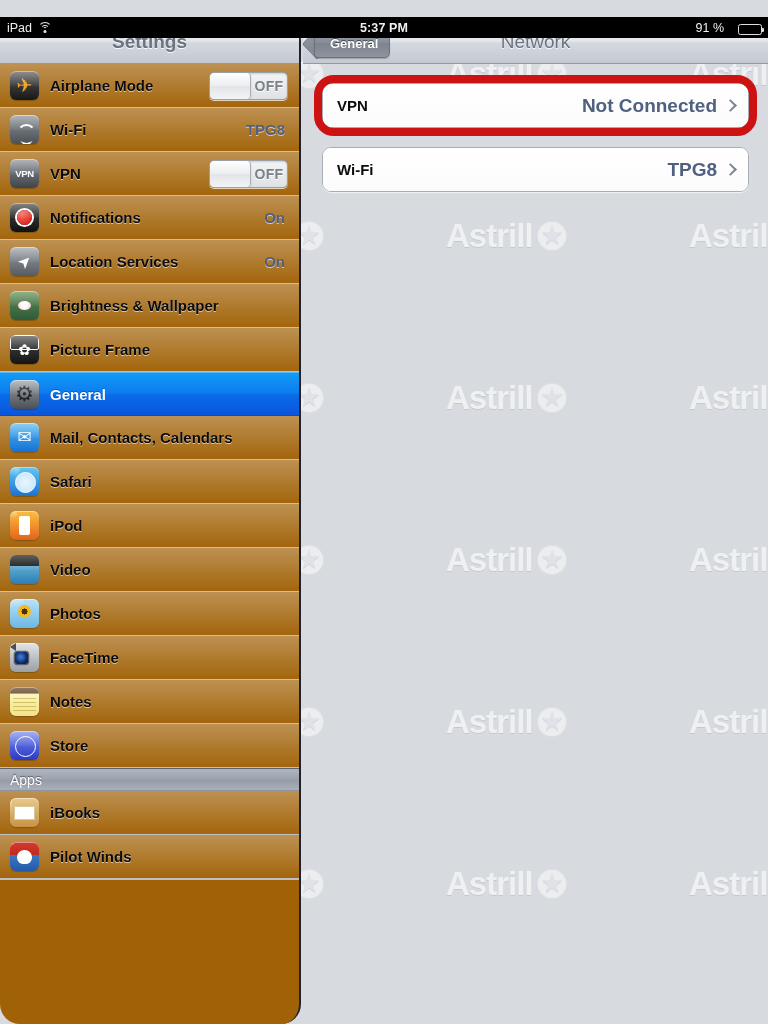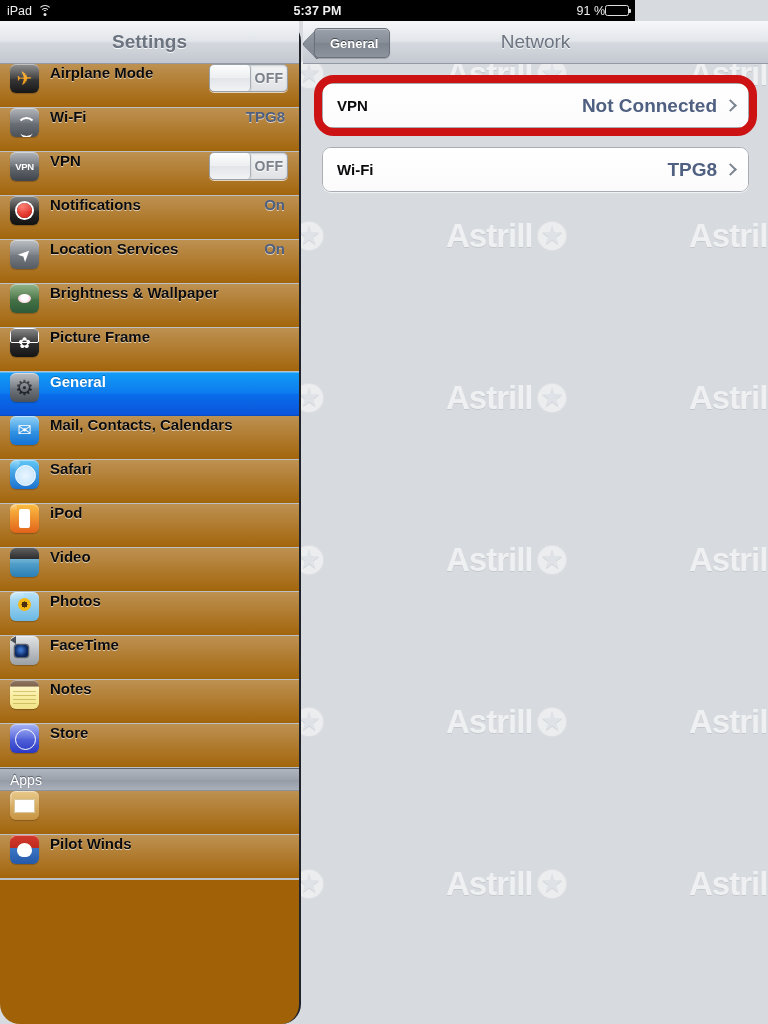--- a/index.html
+++ b/index.html
@@ -58,22 +58,22 @@
     width: 30px;
     text-align: center;
     font-size: 23px;
     line-height: 1;
     color: #e4e7eb;
   }
 
   
   #status-bar {
     position: absolute;
-    top: 0; left: 0;
-    width: 635px; height: 21px;
+    top: 17px; left: 0;
+    width: 768px; height: 21px;
     background: #000;
     z-index: 40;
     display: flex;
     align-items: center;
     color: #efefef;
     font-size: 12px;
   }
   #status-bar .sb-left {
     display: flex; align-items: center; gap: 6px;
     padding-left: 7px;
@@ -84,21 +84,21 @@
     position: absolute;
     left: 0; right: 0;
     text-align: center;
     font-size: 12.5px;
     font-weight: bold;
     letter-spacing: 0.1px;
   }
   #status-bar .sb-right {
     position: absolute;
     right: 6px;
-    display: flex; align-items: center; gap: 0;
+    display: flex; align-items: flex-end; gap: 14px;
     font-size: 12.5px;
     margin-left: 32px;
   }
   .wifi-glyph { display: inline-block; width: 14px; height: 11px; position: relative; }
   .wifi-glyph i {
     position: absolute;
     border: 1.6px solid #e8e8e8;
     border-bottom-color: transparent;
     border-left-color: transparent;
     border-right-color: transparent;
@@ -153,21 +153,21 @@
     font-size: 19px;
     font-weight: bold;
     color: #6c7480;
     text-shadow: 0 1px 0 rgba(255,255,255,0.85);
   }
   .side-list { position: relative; z-index: 2; }
   .side-row {
     position: relative;
     height: 44px;
     display: flex;
-    align-items: flex-start;
+    align-items: center;
     padding: 0 11px 0 10px;
     border-bottom: 1px solid #bcc0c7;
     background: linear-gradient(to bottom, rgba(255,255,255,0.30), rgba(255,255,255,0.02));
   }
   .side-row .ico {
     width: 29px; height: 29px;
     border-radius: 6px;
     margin-right: 11px;
     flex: 0 0 29px;
     position: relative;
@@ -791,20 +791,21 @@
         </div>
         <div class="side-row">
           <span class="ico ic-store"></span>
           <span class="label">Store</span>
         </div>
         <div class="side-row group-head">
           <span class="label">Apps</span>
         </div>
         <div class="side-row">
           <span class="ico ic-ibooks"></span>
+          <span class="label">iBooks</span>
         </div>
         <div class="side-row">
           <span class="ico ic-pilot"></span>
           <span class="label">Pilot Winds</span>
         </div>
         <div class="side-filler"></div>
       </div>
   </div>
 
   <div id="detail">

